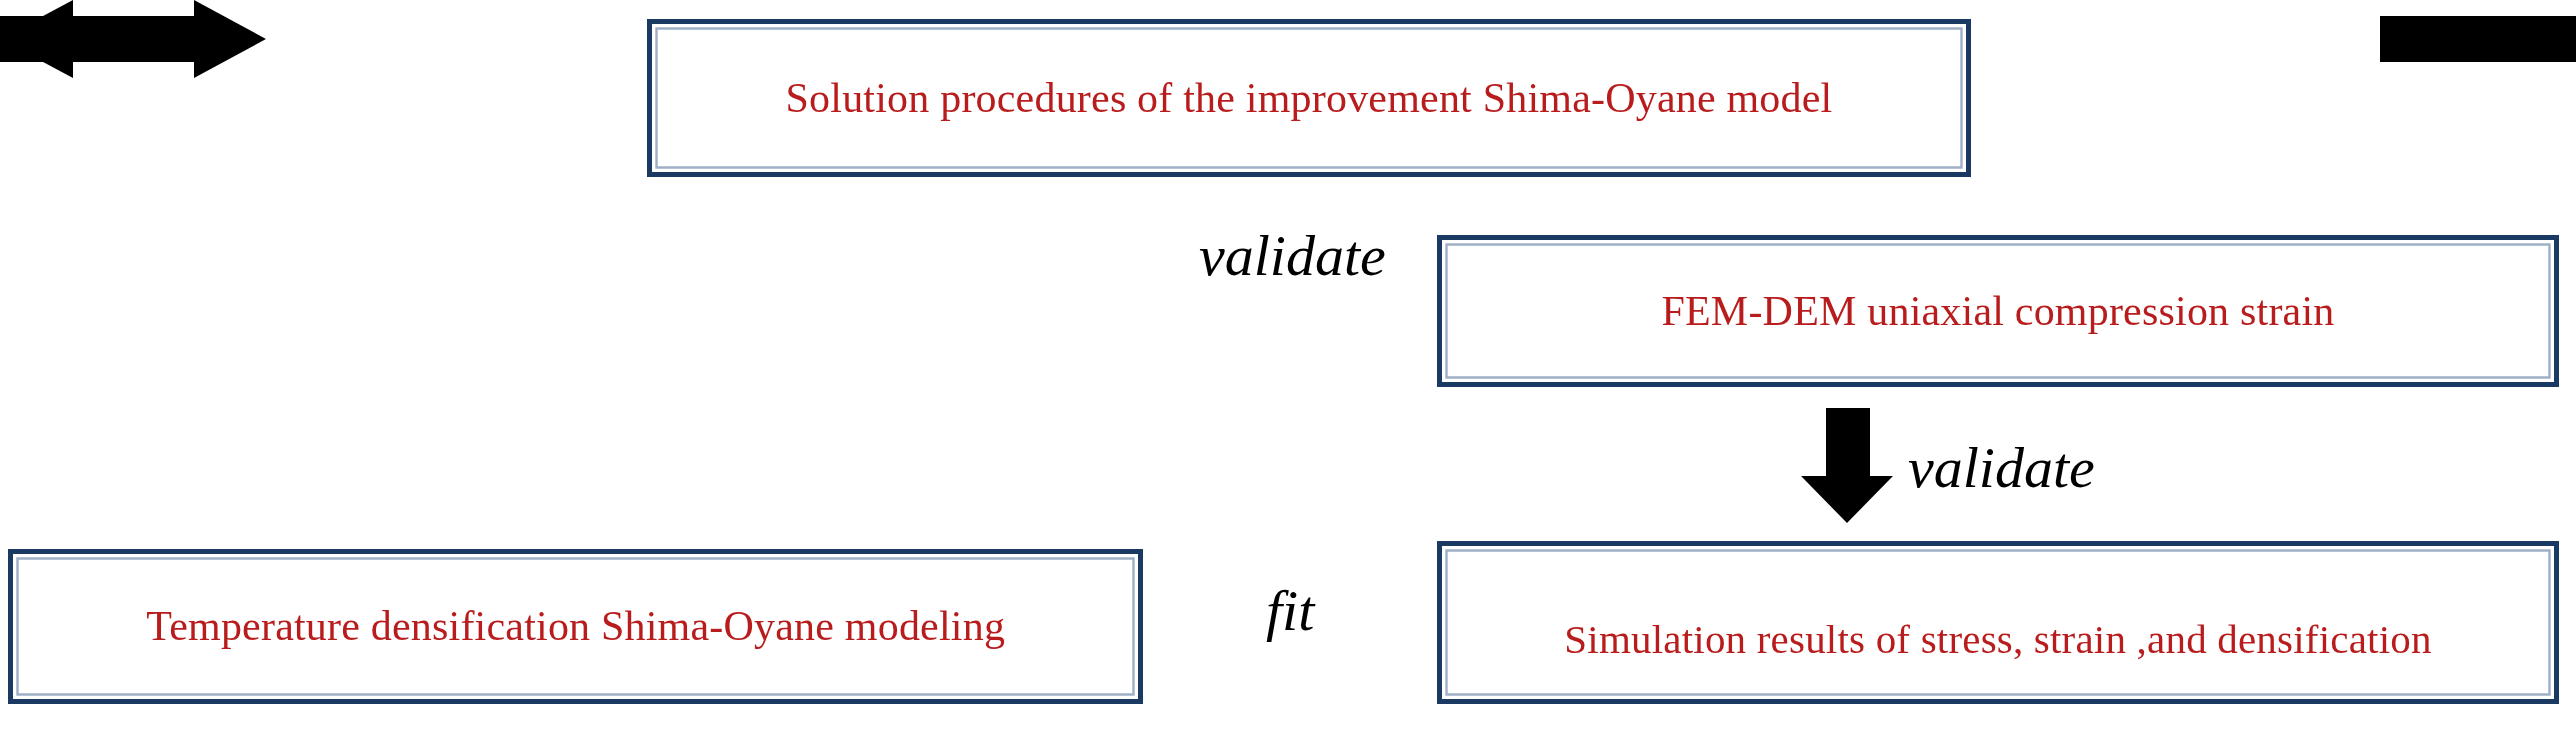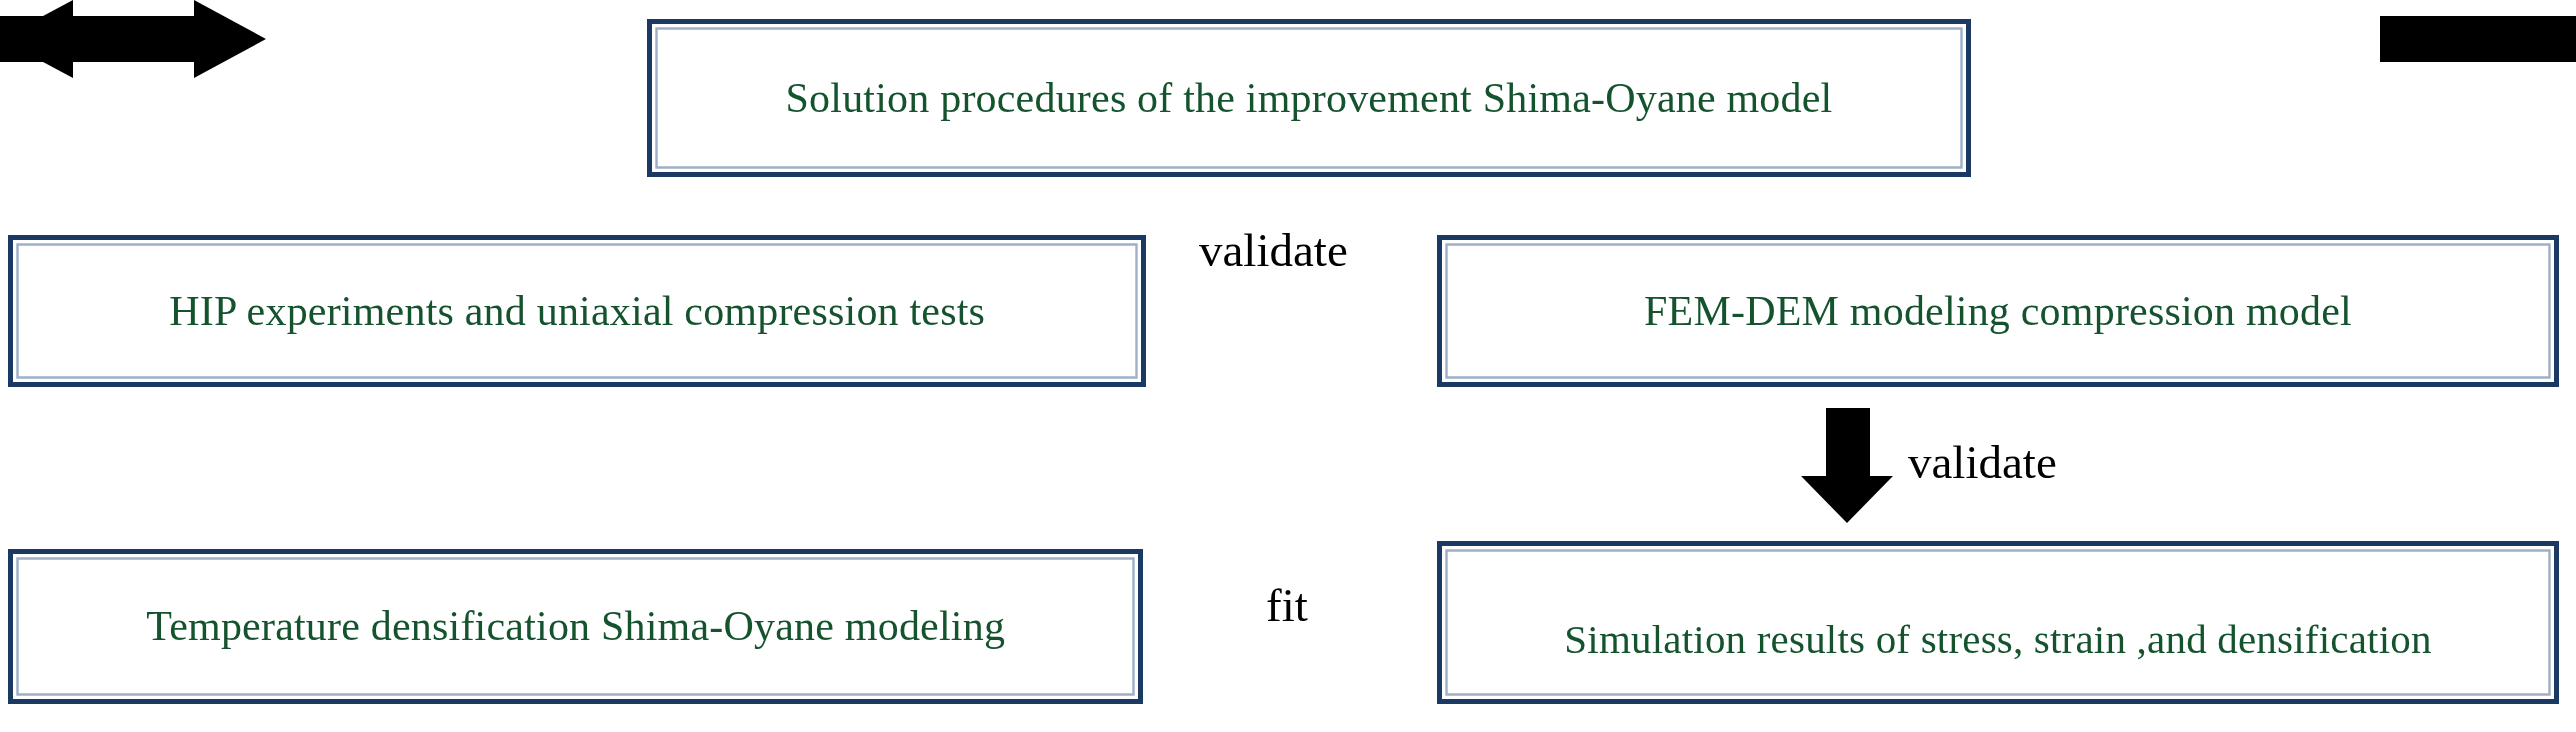--- a/index.html
+++ b/index.html
@@ -24,21 +24,21 @@
     background: #ffffff;
     border: 5.7px solid #1b3a63;
     box-shadow: inset 0 0 0 3.3px #ffffff, inset 0 0 0 5.7px #9fb0c6;
     display: flex;
     align-items: center;
     justify-content: center;
   }
   .box-label {
     display: block;
     text-align: center;
-    color: #14532d;
+    color: #b91c1c;
     font-size: 42px;
     line-height: 1.15;
     letter-spacing: 0.2px;
     white-space: nowrap;
     padding: 0 8.2px;
   }
 
   #box-top      { left: 647px;  top: 19px;  width: 1324px; height: 158px; }
   #box-hip      { left: 8.2px;   top: 235px; width: 1138px; height: 152px; }
   #box-femdem   { left: 1437px; top: 235px; width: 1122px; height: 152px; }
@@ -65,49 +65,47 @@
   #arrow-simulate        { position:absolute; left: 1801px; top: 408px; width: 93px; height: 116px; }
   #arrow-simulate .shaft { position:absolute; left: 24.5px; top: 0; width: 44px; height: 72px; background:#000; }
   #arrow-simulate .head  { position:absolute; left: 0; top: 68px; width:0; height:0;
                            border-left: 46px solid transparent; border-right: 46px solid transparent;
                            border-top: 47px solid #000000; }
 
   
   .arrow-label {
     position: absolute;
     color: #000000;
-    font-size: 47px;
+    font-size: 58px;
     line-height: 1;
     white-space: nowrap;
+    font-style: italic;
   }
   #label-validate { left: 1199px; top: 227px; }
   #label-fit      { left: 1266px; top: 582px; }
   #label-simulate { left: 1908px; top: 439px; }
 </style>
 </head>
 <body>
 
 <div id="canvas">
 
   <div class="box" id="box-top">
     <span class="box-label">Solution procedures of the improvement Shima-Oyane model</span>
   </div>
 
-  <div class="box" id="box-hip">
-    <span class="box-label">HIP experiments and uniaxial compression tests</span>
-  </div>
 
   <div class="arrow-label" id="label-validate">validate</div>
   <div id="arrow-validate">
     <span class="shaft"></span>
     <span class="head"></span>
   </div>
 
   <div class="box" id="box-femdem">
-    <span class="box-label">FEM-DEM modeling compression model</span>
+    <span class="box-label">FEM-DEM uniaxial compression strain</span>
   </div>
 
   <div id="arrow-simulate">
     <span class="shaft"></span>
     <span class="head"></span>
   </div>
   <div class="arrow-label" id="label-simulate">validate</div>
 
   <div class="box" id="box-temp">
     <span class="box-label">Temperature densification Shima-Oyane modeling</span>

